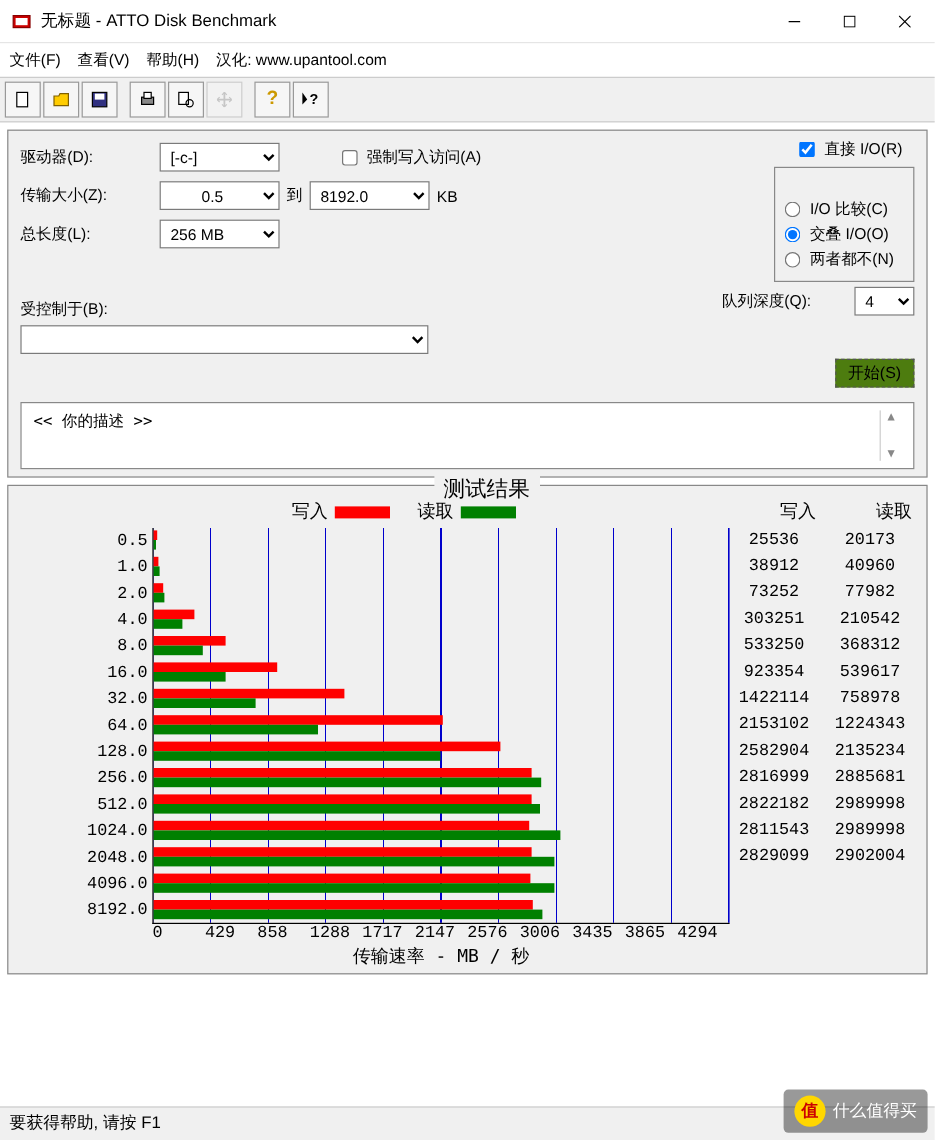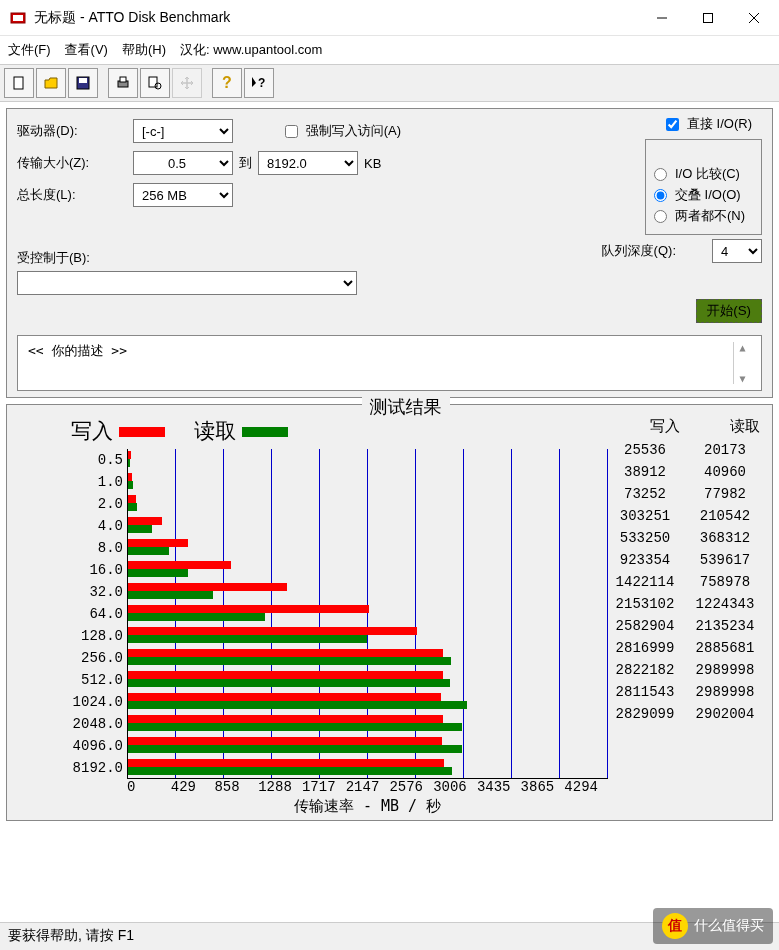--- a/index.html
+++ b/index.html
@@ -22,21 +22,21 @@
 .topright { position: absolute; right: 20px; top: 6px; }
 .qdepth { position: absolute; right: 10px; top: 130px; gap: 36px; }
 .ctrlby { margin-top: 42px; }
 .startbtn { position: absolute; right: 10px; top: 190px; padding: 2px 10px; border: 1px dashed #555; background: #4d7c0f; font-family: inherit; }
 .descbox { margin-top: 40px; border: 1px solid #888; height: 56px; padding: 6px 10px; background: #fff; font-family: SimSun, monospace; display:flex; }
 .descbox .scroll { width: 18px; border-left: 1px solid #ccc; margin-left: auto; display:flex; flex-direction:column; justify-content:space-between; align-items:center; color:#888; font-size:10px;}
 .results-fieldset { margin: 6px; border: 1px solid #888; padding: 8px 4px 4px 4px; position: relative; background: #f0f0f0; }
 .results-fieldset .legend { position: absolute; top: -10px; left: 50%; transform: translateX(-50%); background: #f0f0f0; padding: 0 8px; font-size: 18px; margin-left: 16px; }
 .chartrow { display: flex; }
 .chart-area { flex: 1; position: relative; padding-left: 60px; }
-.chart-legend { text-align: left; padding: 4px 0; font-size: 21px; }
+.chart-legend { text-align: center; padding: 4px 0; font-size: 15px; }
 .swatch { display: inline-block; width: 46px; height: 10px; vertical-align: middle; margin: 0 6px; }
 .swatch.red { background: #ff0000; } .swatch.green { background: #008000; }
 .plotwrap { display:flex; }
 .ylabels { display:flex; flex-direction:column; width:56px; text-align:right; font-family: "Courier New", monospace; font-size: 14px; }
 .ylabels div { height: 22px; line-height:22px; padding-right:4px;}
 .plot { flex:1; position:relative; border-left:1px solid #000; border-bottom:1px solid #000; height: 330px; background: repeating-linear-gradient(to right, transparent 0, transparent calc(10% - 1px), #0000cc calc(10% - 1px), #0000cc 10%); }
 .barpair { position:absolute; left:0; height:22px; }
 .bar { position:absolute; height:8px; left:0; }
 .bar.red { background:#ff0000; top:2px; }
 .bar.green { background:#008000; top:10px; }

